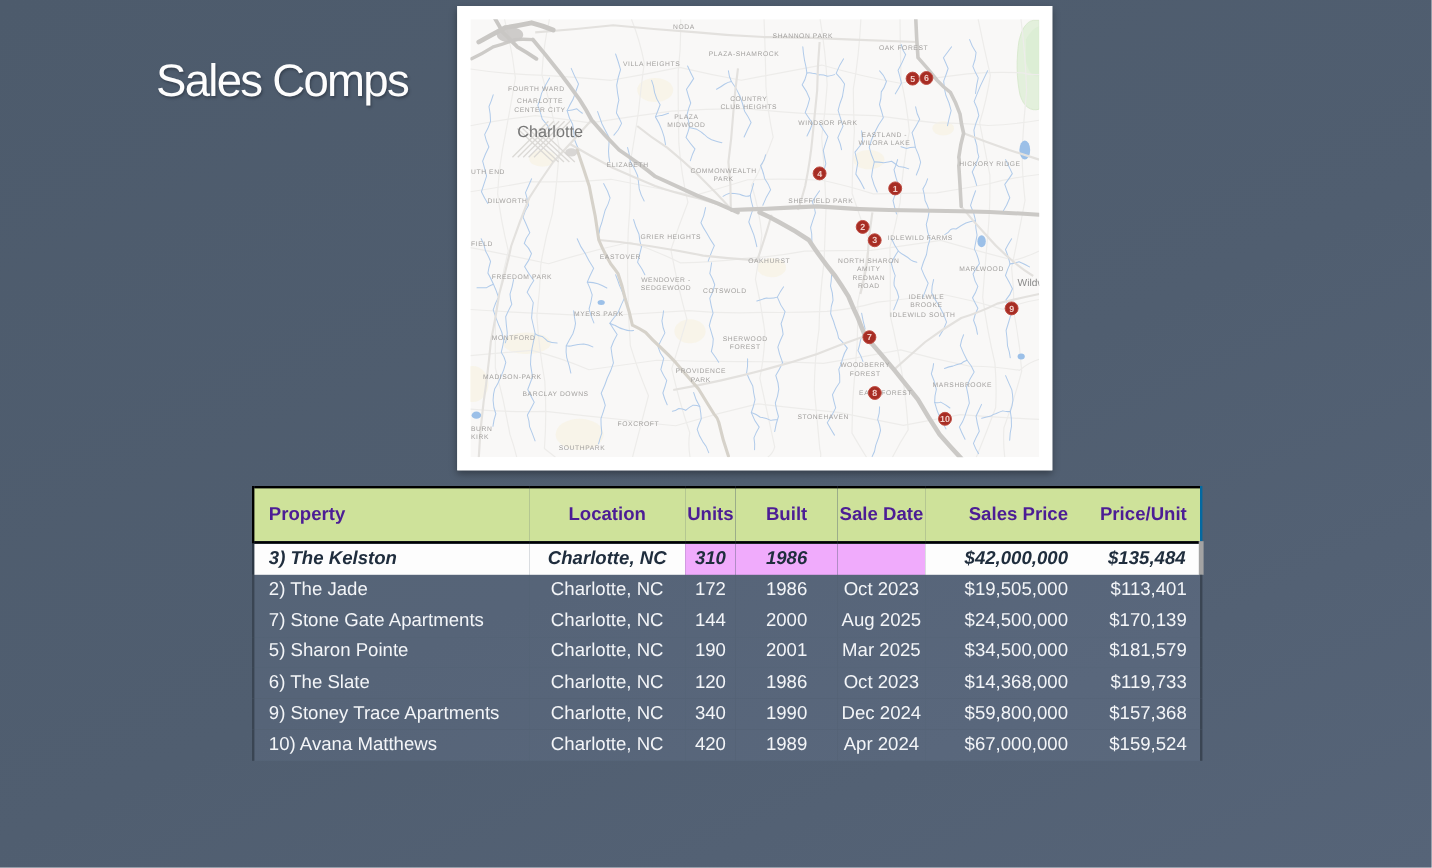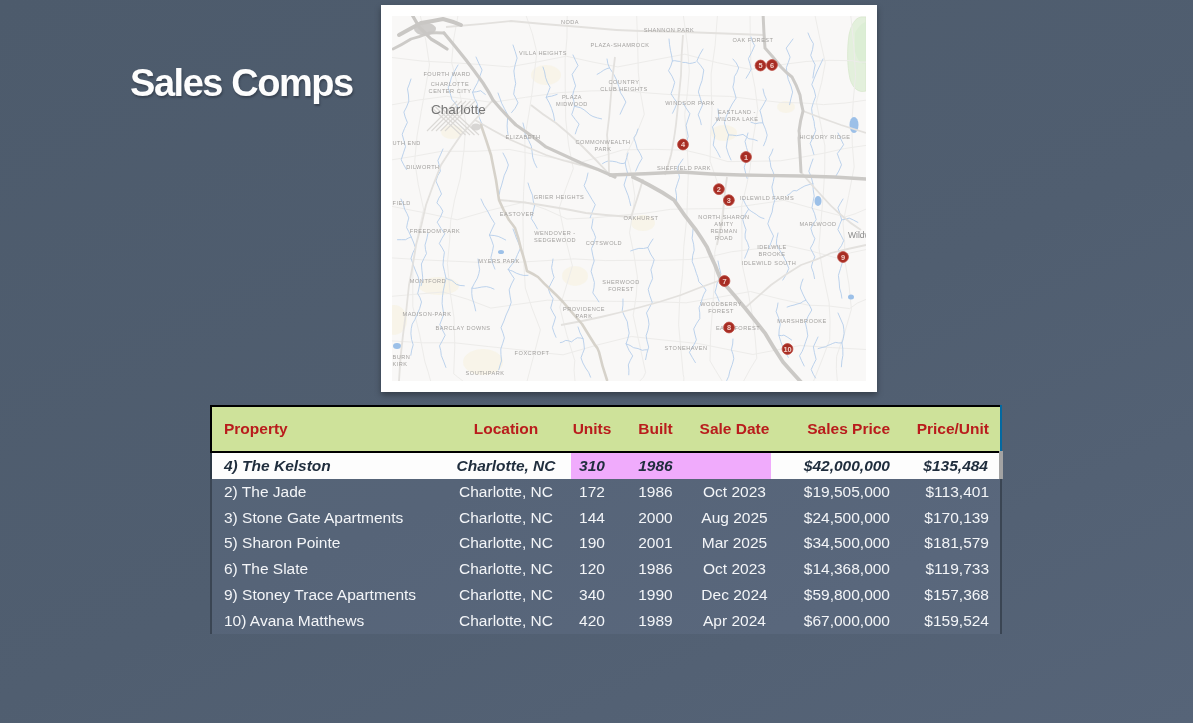--- a/index.html
+++ b/index.html
@@ -2,39 +2,39 @@
 <html><head>
 <meta charset="utf-8">
 <style>
   html,body{margin:0;padding:0;}
   body{
     width:1193px;height:723px;overflow:hidden;position:relative;
     font-family:"Liberation Sans",sans-serif;
     background:linear-gradient(155deg,#4d5b6c 0%,#505e70 55%,#566478 100%);
   }
   .title{
-    position:absolute;left:130px;top:60px;
-    color:#fdfdfd;font-size:38px;font-weight:bold;letter-spacing:-1.45px;
+    position:absolute;left:130px;top:45px;
+    color:#fdfdfd;font-size:38px;font-weight:normal;letter-spacing:-1.45px;
     line-height:46px;
     text-shadow:1px 2px 2px rgba(30,38,48,0.45);
   }
   .map{
     position:absolute;left:381px;top:5px;width:496px;height:387px;
     background:#ffffff;
     box-shadow:0 3px 6px rgba(0,0,0,0.35);
   }
   .map svg{position:absolute;left:0;top:0;}
   table.comps{
     position:absolute;left:210px;top:405px;width:790px;
     border-collapse:collapse;table-layout:fixed;
     font-size:15.5px;
   }
   table.comps td{padding:0;white-space:nowrap;overflow:hidden;}
   tr.hdr td{
-    background:#cee29a;color:#b91c1c;font-weight:bold;
+    background:#cee29a;color:#4c1d95;font-weight:bold;
     height:44px;
   }
   tr.hdr{border-top:2px solid #000;border-bottom:2.5px solid #000;}
   tr.hdr td:first-child{border-left:2px solid #000;}
   tr.hdr td:last-child{border-right:2px solid #0369a1;}
   tr.r1 td{
     background:#fdfdfd;color:#1f2d3d;font-weight:bold;font-style:italic;
     height:26px;
   }
   tr.r1 td:first-child{border-left:2px solid #2c3845;}
@@ -299,39 +299,39 @@
       <tr class="hdr">
     <td class="c1">Property</td>
         <td class="c2">Location</td>
         <td class="c3">Units</td>
     <td class="c4">Built</td>
         <td class="c5">Sale Date</td>
         <td class="c6">Sales Price</td>
         <td class="c7">Price/Unit</td>
   </tr>
   <tr class="r1">
-    <td class="c1">4) The Kelston</td>
+    <td class="c1">3) The Kelston</td>
         <td class="c2">Charlotte, NC</td>
         <td class="c3">310</td>
     <td class="c4">1986</td>
         <td class="c5"></td>
         <td class="c6">$42,000,000</td>
         <td class="c7">$135,484</td>
   </tr>
   <tr class="row">
     <td class="c1">2) The Jade</td>
         <td class="c2">Charlotte, NC</td>
         <td class="c3">172</td>
     <td class="c4">1986</td>
         <td class="c5">Oct 2023</td>
         <td class="c6">$19,505,000</td>
         <td class="c7">$113,401</td>
   </tr>
   <tr class="row">
-    <td class="c1">3) Stone Gate Apartments</td>
+    <td class="c1">7) Stone Gate Apartments</td>
         <td class="c2">Charlotte, NC</td>
         <td class="c3">144</td>
     <td class="c4">2000</td>
         <td class="c5">Aug 2025</td>
         <td class="c6">$24,500,000</td>
         <td class="c7">$170,139</td>
   </tr>
   <tr class="row">
     <td class="c1">5) Sharon Pointe</td>
         <td class="c2">Charlotte, NC</td>

